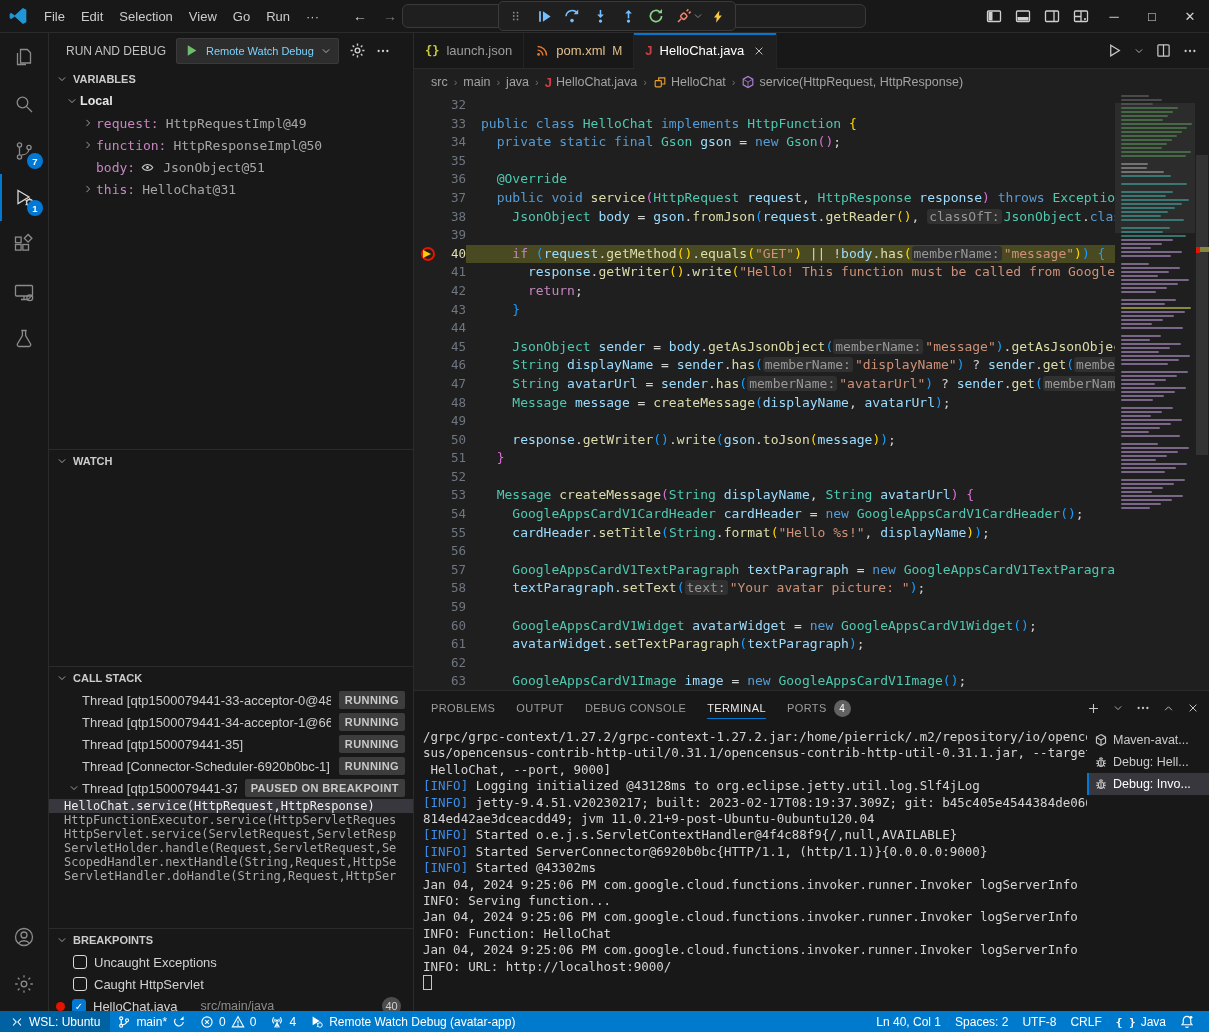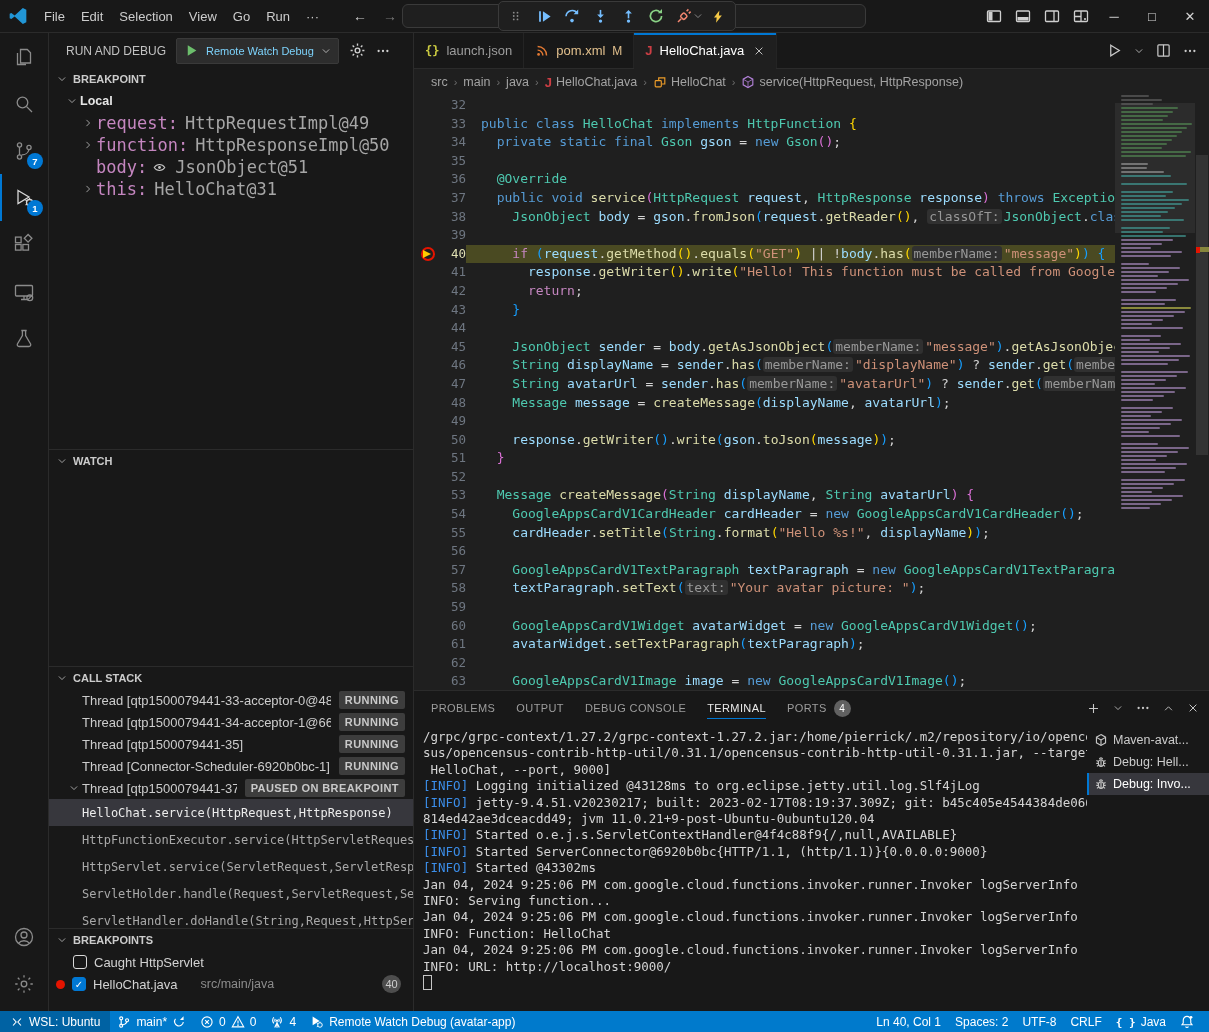--- a/index.html
+++ b/index.html
@@ -50,31 +50,31 @@
   .section{border-top:1px solid #2b2b2b;display:flex;flex-direction:column;overflow:hidden;flex:none}
   .sec-header{height:22px;display:flex;align-items:center;font-size:11px;font-weight:700;color:#ccc;
               padding-left:4px;gap:3px;flex:none}
   .sec-vars{height:381px;border-top:none}
   .sec-watch{height:216px}
   .sec-stack{height:261px}
   .sec-bp{flex:1}
   .mono{font-family:"DejaVu Sans Mono","Liberation Mono",monospace}
   .twistie{width:17px;display:flex;justify-content:center;color:#bcbcbc;flex:none}
   .scope-row{height:22px;display:flex;align-items:center;padding-left:14px;font-weight:700;font-size:12.5px;color:#e6e6e6}
-  .var-row{height:22px;display:flex;align-items:center;padding-left:30px;font-size:17px;white-space:nowrap}
+  .var-row{height:22px;display:flex;align-items:center;padding-left:30px;font-size:13px;white-space:nowrap}
   .var-name{color:#c586c0}
   .var-value{color:#a6a6a6;margin-left:7px}
   .eye{margin:0 2px 0 6px;color:#c5c5c5}
 
   .thread-row{height:22px;display:flex;align-items:center;padding:0 8px 0 17px}
   .thread-row .twistie{width:16px}
   .thread-label{flex:1;white-space:nowrap;overflow:hidden;color:#ccc;font-size:13px;min-width:0}
   .badge-pill{background:#3d3d3d;color:#c9c9c9;font-size:11px;font-weight:600;letter-spacing:.4px;
               padding:3px 6px;border-radius:2px;flex:none;margin-left:8px;font-family:"Liberation Sans",sans-serif}
-  .frame-row{height:27px;display:flex;align-items:center;padding-left:33px;font-size:12px;color:#a9a9a9;
+  .frame-row{height:14px;display:flex;align-items:center;padding-left:15px;font-size:12px;color:#a9a9a9;
              white-space:nowrap;overflow:hidden}
   .frame-row.selected{background:#37373d;color:#ececec}
 
   .bp-row{height:22px;display:flex;align-items:center;gap:7px;padding-left:24px;white-space:nowrap}
   .bp-row.file{padding-left:7px}
   .bp-dot{width:9px;height:9px;border-radius:50%;background:#e51400;flex:none}
   .checkbox{width:14px;height:14px;border:1.6px solid #d9d9d9;border-radius:3px;box-sizing:border-box;flex:none;
             display:flex;align-items:center;justify-content:center;font-size:10px;color:#fff}
   .checkbox.checked{background:#0078d4;border-color:#0078d4}
   .bp-label{color:#d2d2d2;font-size:13px}
@@ -401,21 +401,21 @@
         </span>
     </div>
 
     <div class="section sec-vars">
       <div class="sec-header">
         <span class="icon twistie" id="chevVars">
             <svg width="10" height="10" viewBox="0 0 16 16" fill="none">
               <path d="M3 5.5l5 5 5-5" stroke="currentColor" stroke-width="1.3" fill="none"></path>
             </svg>
           </span>
-        <span>BREAKPOINT</span>
+        <span>VARIABLES</span>
       </div>
       <div class="scope-row">
         <span class="icon twistie" id="chevLocal">
             <svg width="10" height="10" viewBox="0 0 16 16" fill="none">
               <path d="M3 5.5l5 5 5-5" stroke="currentColor" stroke-width="1.3" fill="none"></path>
             </svg>
           </span>
         <span>Local</span>
       </div>
       <div id="varRows">
@@ -507,35 +507,39 @@
                 <path d="M3 5.5l5 5 5-5" stroke="currentColor" stroke-width="1.3" fill="none"></path>
               </svg>
             </span>
             <span class="thread-label">Thread [qtp1500079441-37]</span>
             <span class="badge-pill">PAUSED ON BREAKPOINT</span>
           </div>
           <div class="frame-row mono selected">HelloChat.service(HttpRequest,HttpResponse)</div>
           <div class="frame-row mono">HttpFunctionExecutor.service(HttpServletReques</div>
           <div class="frame-row mono">HttpServlet.service(ServletRequest,ServletResp</div>
           <div class="frame-row mono">ServletHolder.handle(Request,ServletRequest,Se</div>
+          <div class="frame-row mono">ScopedHandler.nextHandle(String,Request,HttpSe</div>
           <div class="frame-row mono">ServletHandler.doHandle(String,Request,HttpSer</div>
-          <div class="frame-row mono">ScopedHandler.nextHandle(String,Request,HttpSe</div>
         </div>
     </div>
 
     <div class="section sec-bp">
       <div class="sec-header">
         <span class="icon twistie" id="chevBp">
             <svg width="10" height="10" viewBox="0 0 16 16" fill="none">
               <path d="M3 5.5l5 5 5-5" stroke="currentColor" stroke-width="1.3" fill="none"></path>
             </svg>
           </span>
         <span>BREAKPOINTS</span>
       </div>
       <div id="bpRows">
+          <div class="bp-row">
+            <span class="checkbox"></span>
+            <span class="bp-label">Uncaught Exceptions</span>
+          </div>
           <div class="bp-row">
             <span class="checkbox"></span>
             <span class="bp-label">Caught HttpServlet</span>
           </div>
           <div class="bp-row file">
             <span class="bp-dot"></span>
             <span class="checkbox checked">✓</span>
             <span class="bp-label">HelloChat.java</span>
             <span class="bp-path">src/main/java</span>
             <span class="bp-line-badge">40</span>

